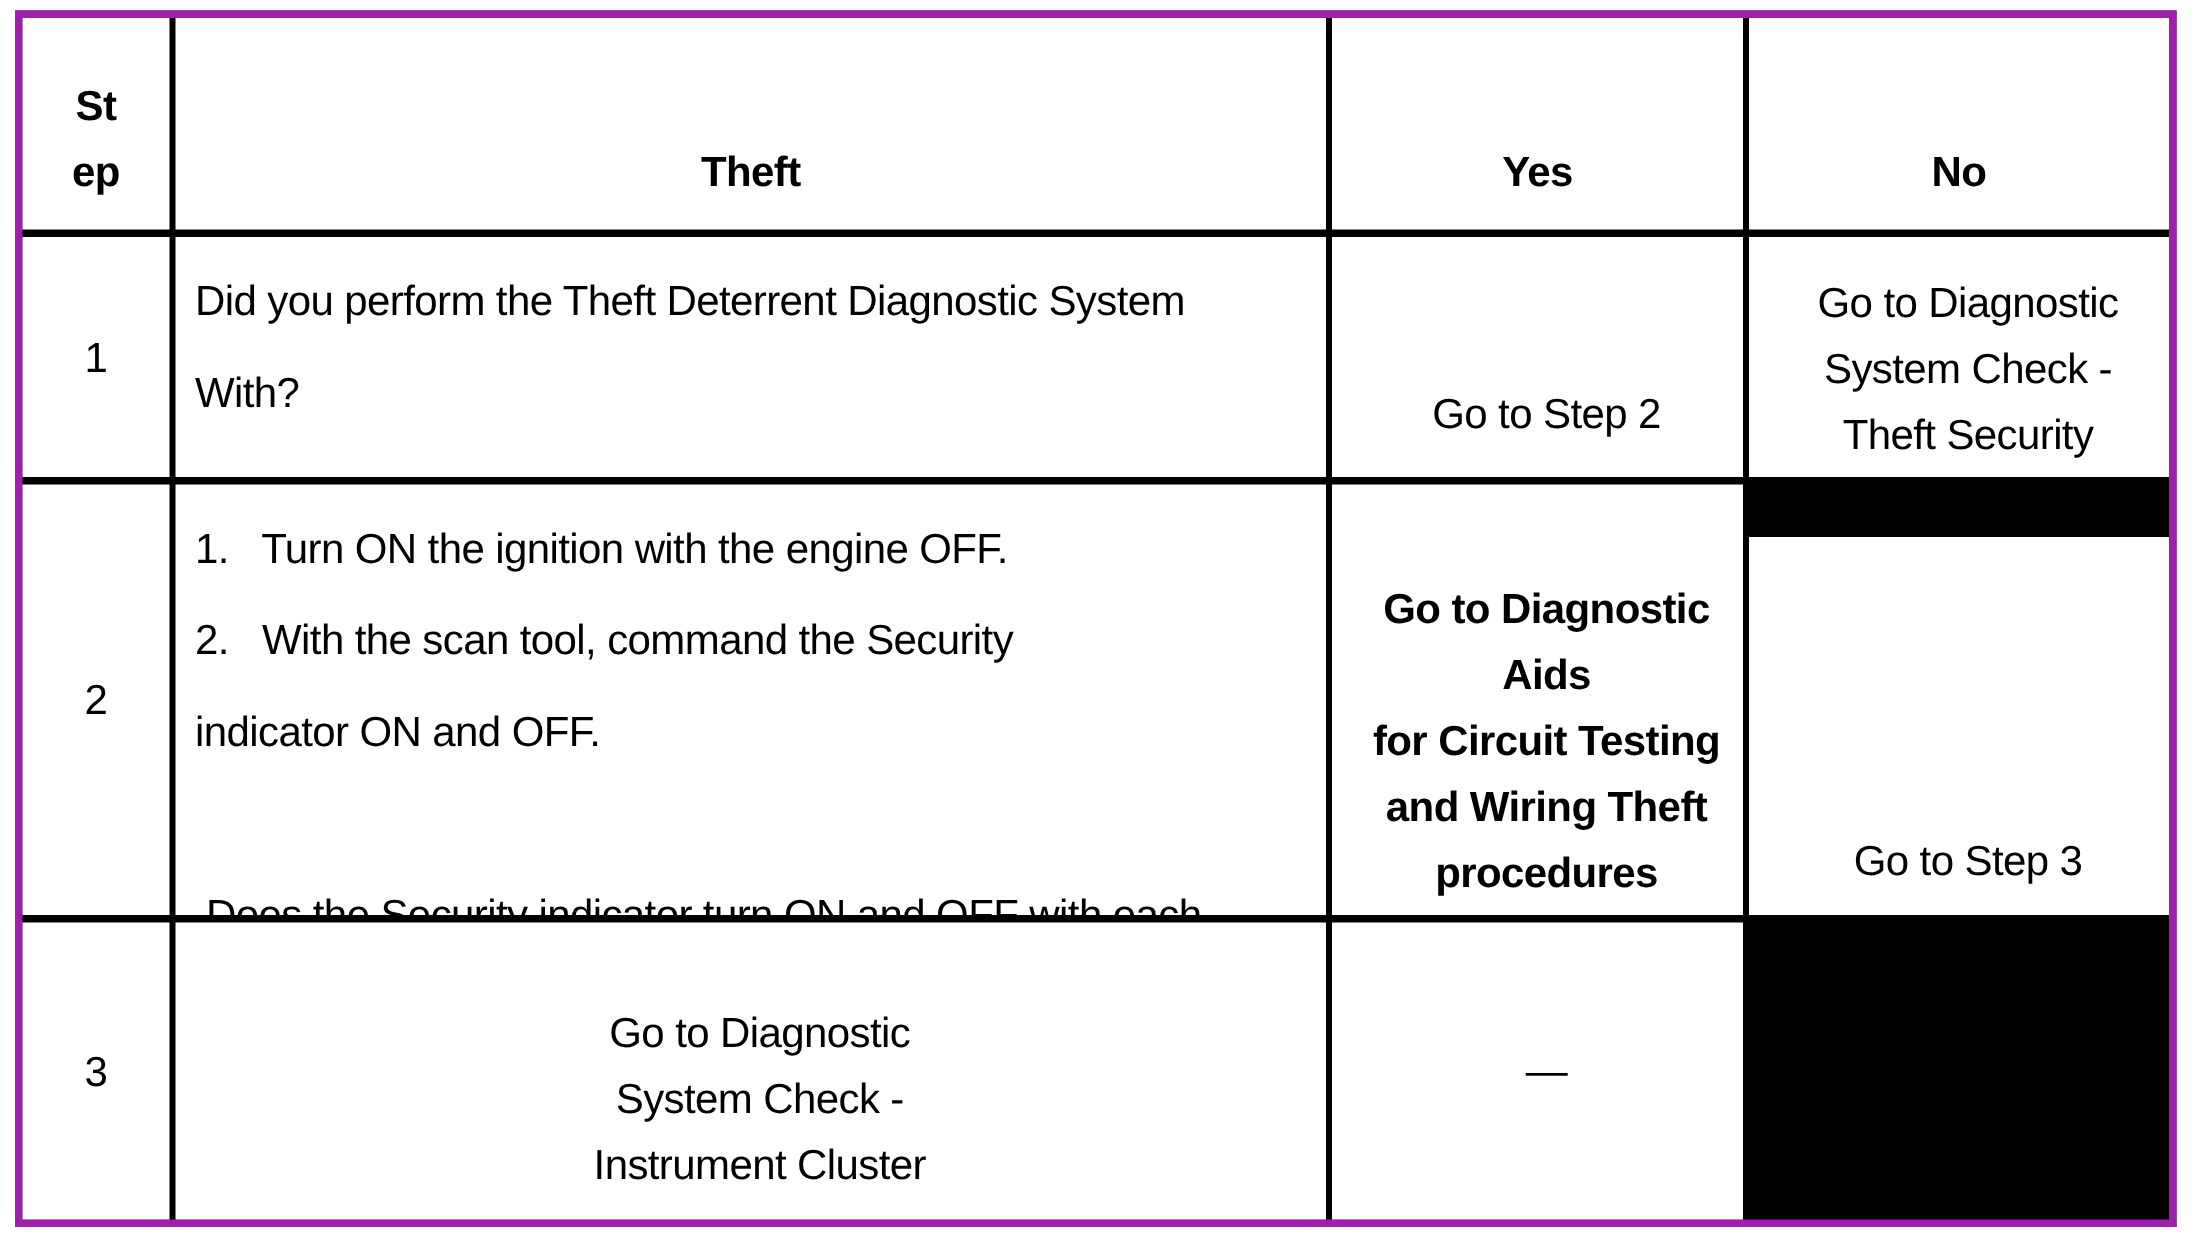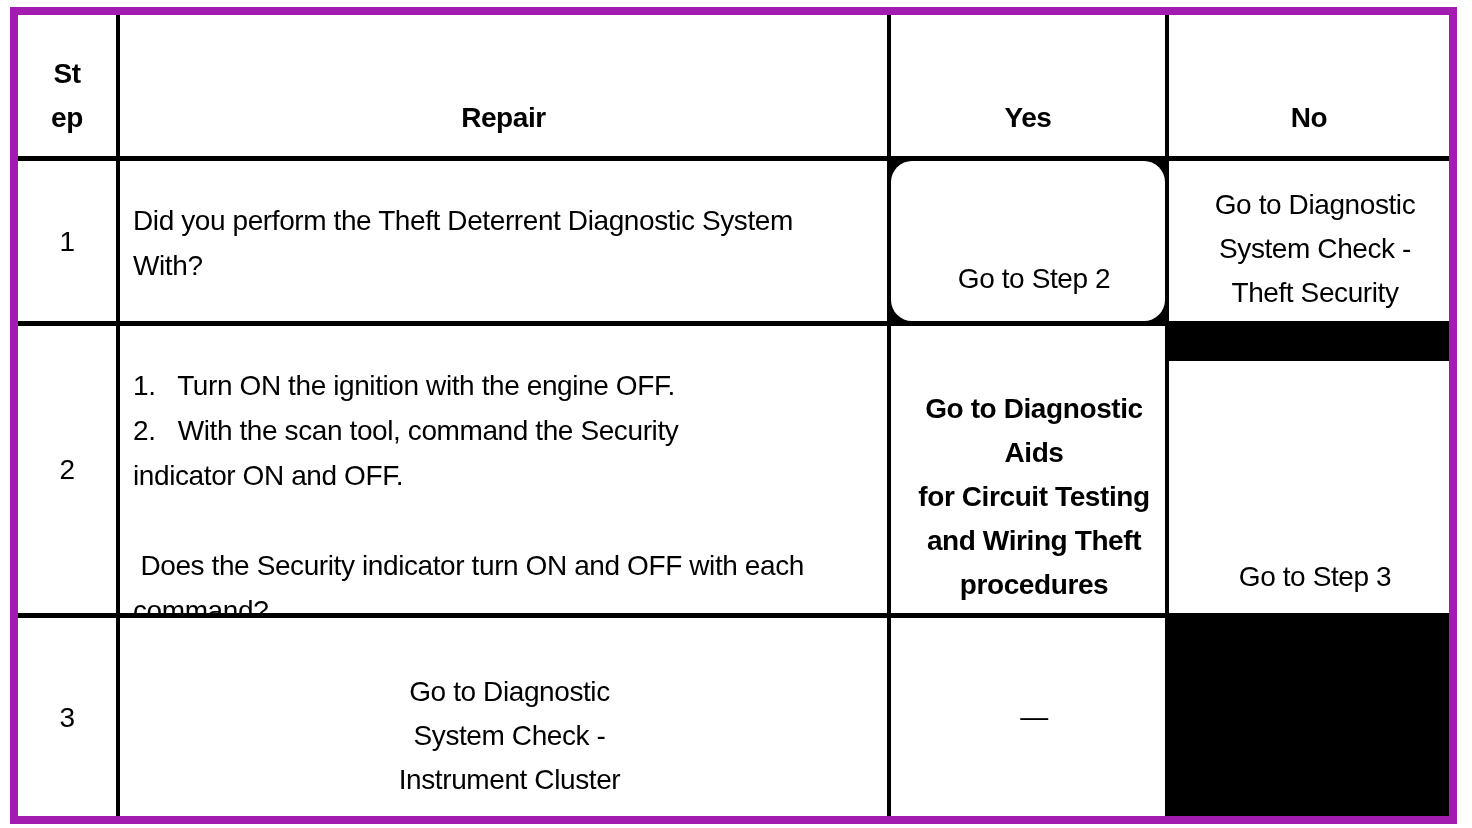--- a/index.html
+++ b/index.html
@@ -18,21 +18,21 @@
   .diag-table {
     position: absolute;
     left: 10px;
     top: 7px;
     display: grid;
     grid-template-columns: 98px 767px 274px 280px;
     grid-template-rows: 141px 160px 287px 198px;
     column-gap: 4px;
     row-gap: 5px;
     background: #000000;
-    border: 8px solid #a21caf;
+    border: 5px solid #a21caf;
   }
   .cell {
     background: #ffffff;
     display: flex;
     flex-direction: column;
     font-size: 28px;
     letter-spacing: -0.4px;
     line-height: 45px;
   }
   
@@ -48,31 +48,32 @@
   .step-cell {
     justify-content: center;
     align-items: center;
     text-align: center;
   }
   
   .action-cell {
     justify-content: flex-start;
     align-items: flex-start;
     text-align: left;
-    padding: 37px 12px 0 13px;
+    padding: 20px 12px 0 13px;
+    gap: 16px;
   }
   
   .yn-cell {
     align-items: center;
     text-align: center;
     line-height: 44px;
     padding-left: 16px;
     padding-right: 4px;
   }
-  .r1-yes { justify-content: flex-end;   padding-bottom: 20px; border-radius: 21px; }
+  .r1-yes { justify-content: flex-end;   padding-bottom: 20px; }
   .r1-no  { justify-content: flex-start; padding-top: 22px; }
   .r2-yes { justify-content: flex-end;   padding-bottom: 6px; font-weight: bold; }
   .r2-no  { justify-content: flex-end;   padding-bottom: 14px; margin-top: 35px; }
   .r3-yes { justify-content: flex-end;   padding-bottom: 14px; }
   .r3-no  { justify-content: center; }
   .line {
     white-space: pre-wrap;
     min-height: 44px;
   }
   .action-cell .line { min-height: 45px; }
@@ -80,21 +81,21 @@
 </head>
 <body>
 
 <div class="diag-table">
 
   <div class="cell head">
     <div class="line">St</div>
     <div class="line">ep</div>
   </div>
   <div class="cell head">
-    <div class="line">Repair</div>
+    <div class="line">Theft</div>
   </div>
   <div class="cell head">
     <div class="line">Yes</div>
   </div>
   <div class="cell head">
     <div class="line">No</div>
   </div>
 
   <div class="cell step-cell">
     <div class="line">1</div>

